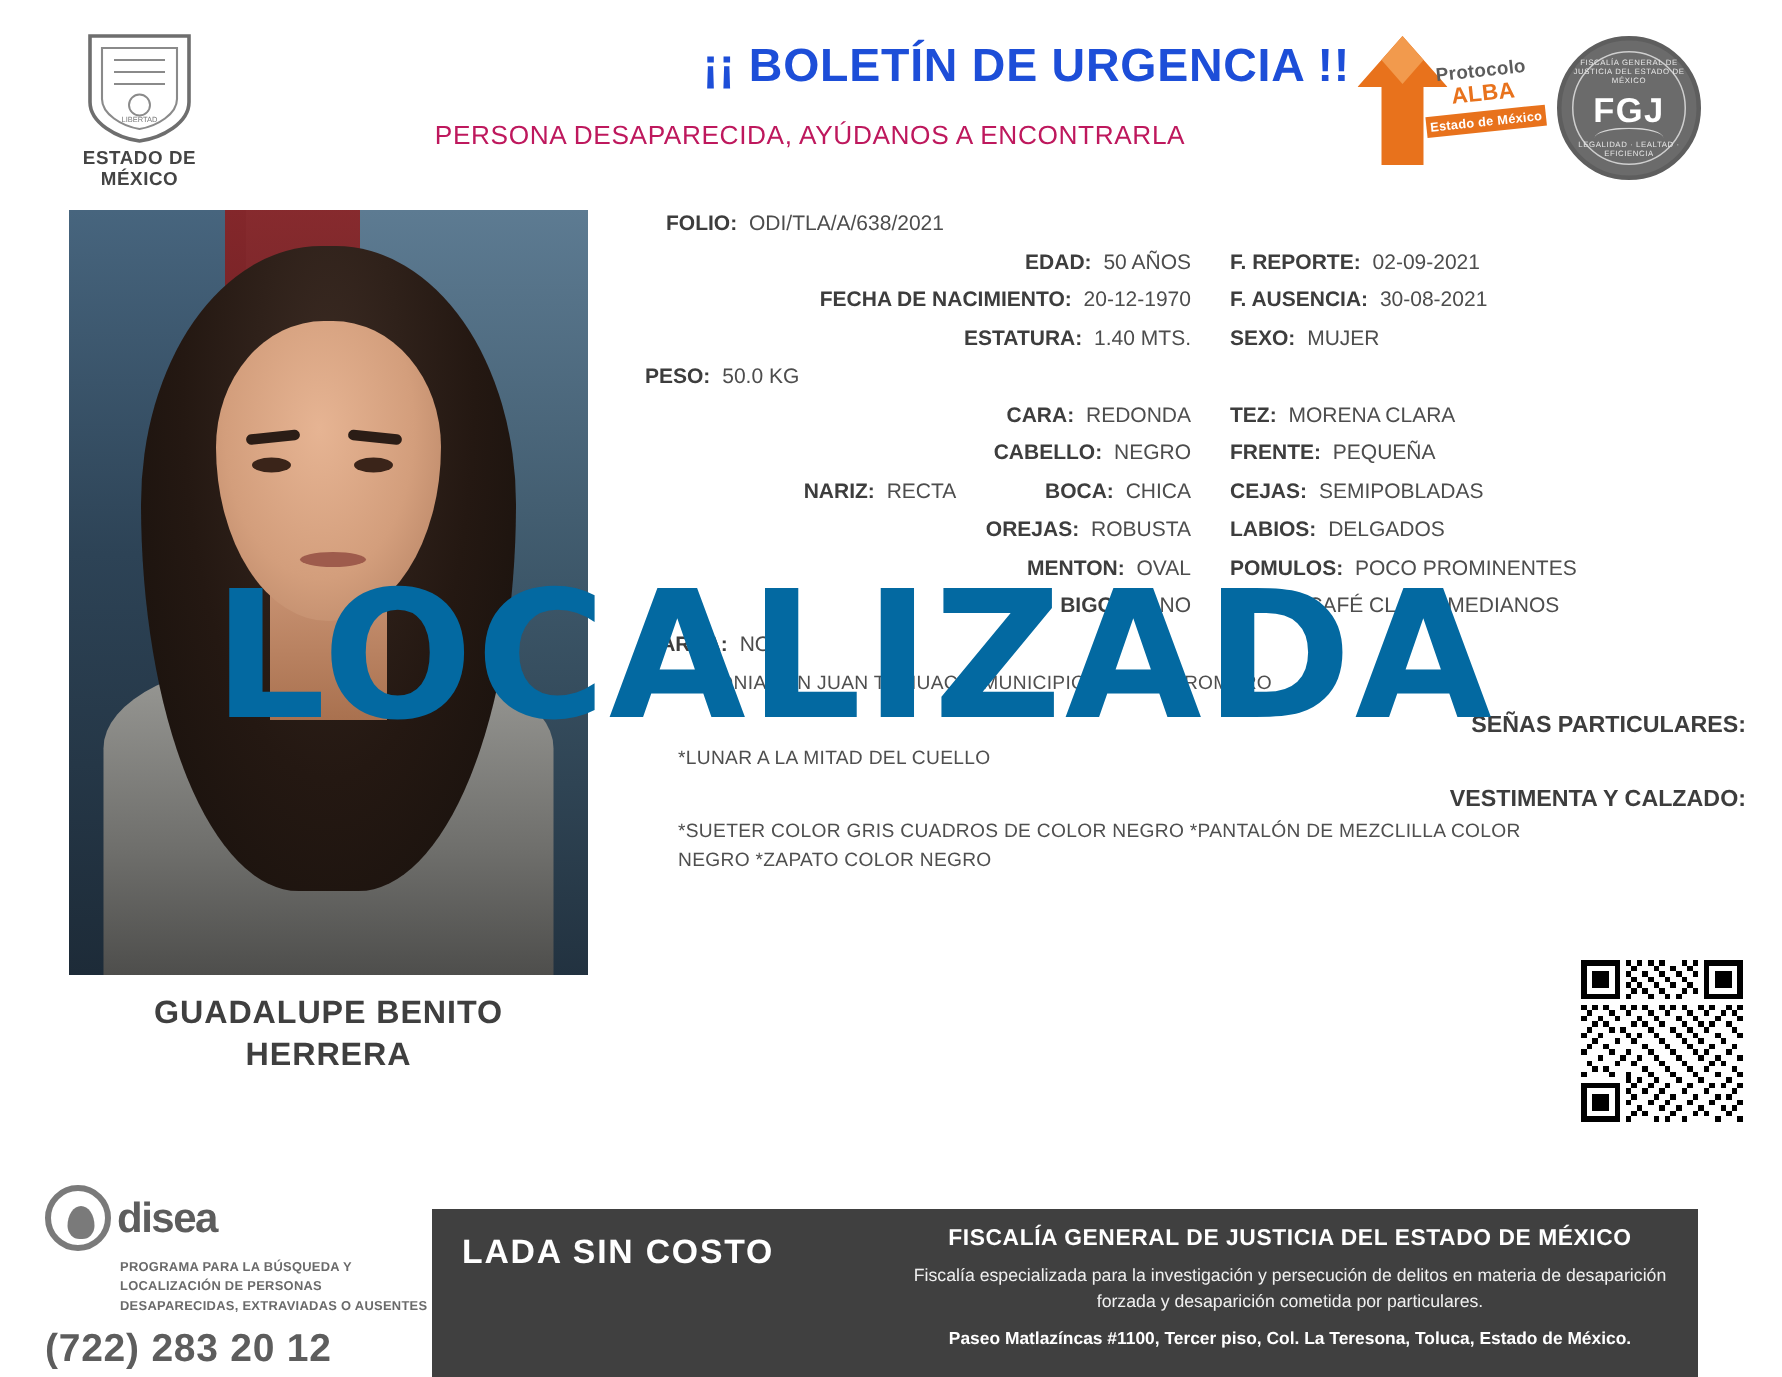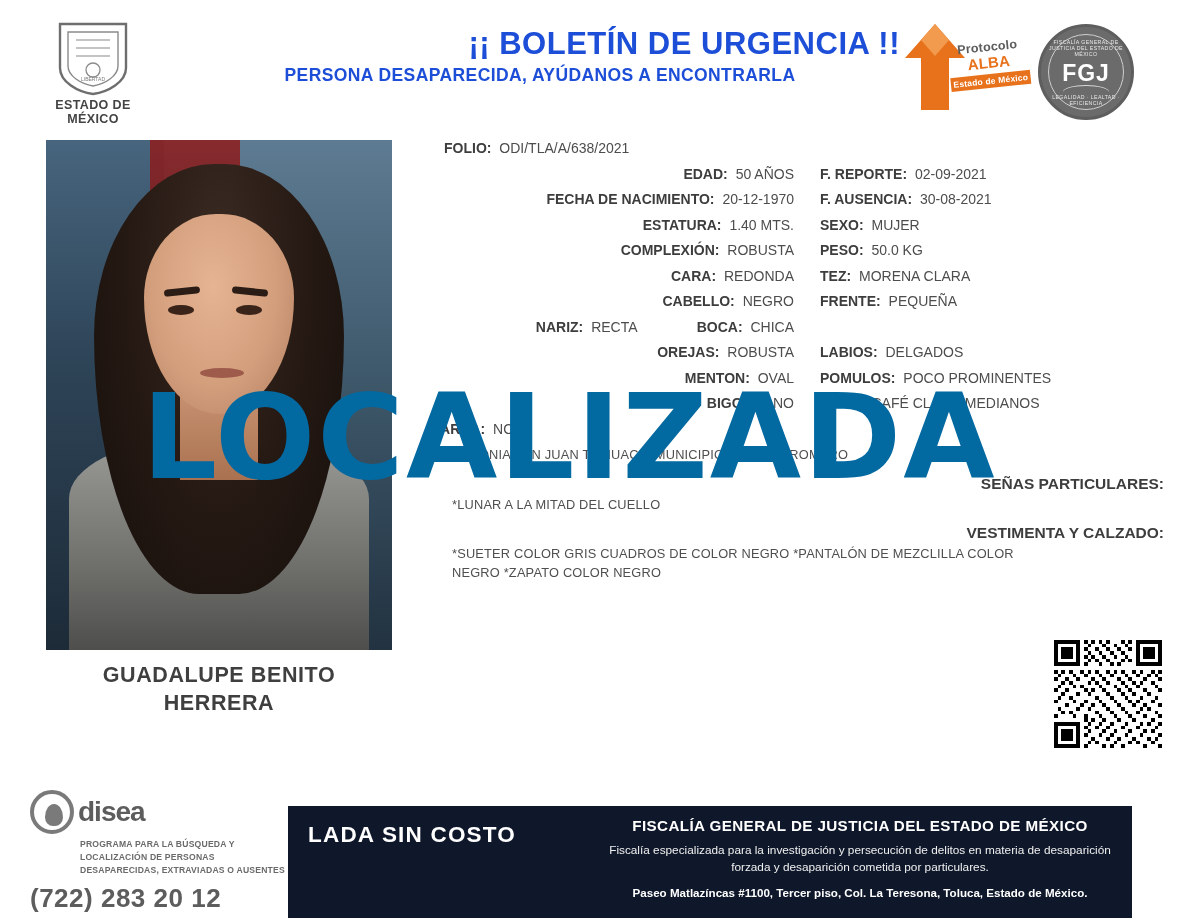--- a/index.html
+++ b/index.html
@@ -49,24 +49,24 @@
   .title-main {
     font-size: 31px;
     font-weight: bold;
     color: #1d4ed8;
     letter-spacing: .5px;
     white-space: nowrap;
     text-align: right;
   }
   .title-sub {
     font-size: 17.5px;
-    font-weight: bold;
-    color: #1d4ed8;
+    font-weight: normal;
+    color: #be185d;
     letter-spacing: .4px;
-    margin-top: 3px;
+    margin-top: 18px;
     white-space: nowrap;
   }
 
   
   .alba {
     position: absolute;
     left: 905px;
     top: 22px;
     width: 122px;
     height: 90px;
@@ -357,21 +357,21 @@
     color: #5d5d5d;
     margin-top: 6px;
     letter-spacing: .5px;
   }
   .gray-band {
     position: absolute;
     left: 288px;
     top: 30px;
     width: 844px;
     height: 112px;
-    background: #0f172a;
+    background: #404040;
     display: flex;
   }
   .band-left {
     width: 300px;
     color: #fff;
     padding: 16px 0 0 20px;
   }
   .band-left .l1 {
     font-size: 22.5px;
     font-weight: bold;
@@ -507,24 +507,20 @@
       <span class="lbl">ESTATURA:</span>
       <span class="val">1.40 MTS.</span>
     </div>
     <div class="rc">
       <span class="lbl">SEXO:</span>
       <span class="val">MUJER</span>
     </div>
   </div>
 
   <div class="onerow">
-    <div class="lc">
-      <span class="lbl">COMPLEXIÓN:</span>
-      <span class="val">ROBUSTA</span>
-    </div>
     <div class="rc">
       <span class="lbl">PESO:</span>
       <span class="val">50.0 KG</span>
     </div>
   </div>
 
   <div class="onerow">
     <div class="lc">
       <span class="lbl">CARA:</span>
       <span class="val">REDONDA</span>
@@ -545,20 +541,24 @@
       <span class="val">PEQUEÑA</span>
     </div>
   </div>
 
   <div class="onerow">
     <div class="lc">
       <span class="lbl">NARIZ:</span>
       <span class="val">RECTA</span>
       <span class="inline-extra lbl">BOCA:</span>
       <span class="val">CHICA</span>
+    </div>
+    <div class="rc">
+      <span class="lbl">CEJAS:</span>
+      <span class="val">SEMIPOBLADAS</span>
     </div>
   </div>
 
   <div class="onerow">
     <div class="lc">
       <span class="lbl">OREJAS:</span>
       <span class="val">ROBUSTA</span>
     </div>
     <div class="rc">
       <span class="lbl">LABIOS:</span>

